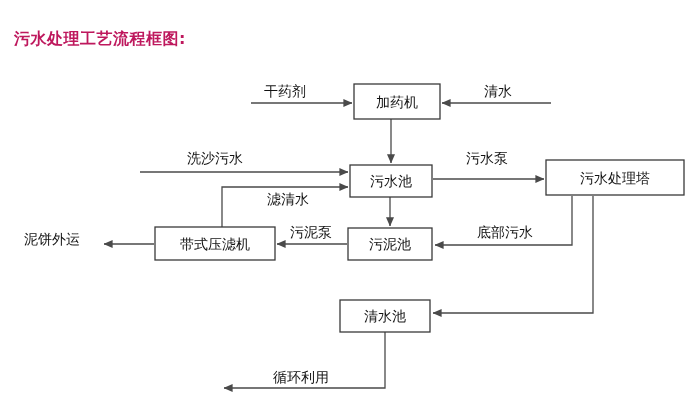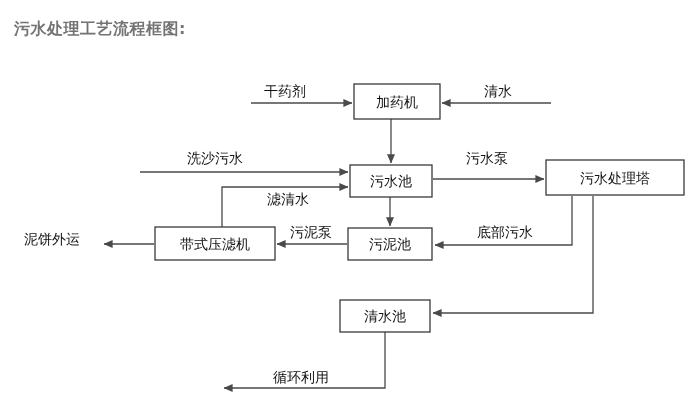--- a/index.html
+++ b/index.html
@@ -11,24 +11,24 @@
     position: relative;
     width: 700px;
     height: 420px;
     background: #ffffff;
     overflow: hidden;
     font-family: "DejaVu Sans", "Liberation Sans", sans-serif;
   }
   #title {
     position: absolute;
     left: 14px;
-    top: 19px;
+    top: 29px;
     font-size: 16px;
     font-weight: bold;
-    color: #737373;
+    color: #be185d;
     letter-spacing: 0.5px;
     white-space: nowrap;
   }
   svg.diagram {
     position: absolute;
     left: 0;
     top: 0;
     width: 700px;
     height: 420px;
   }

